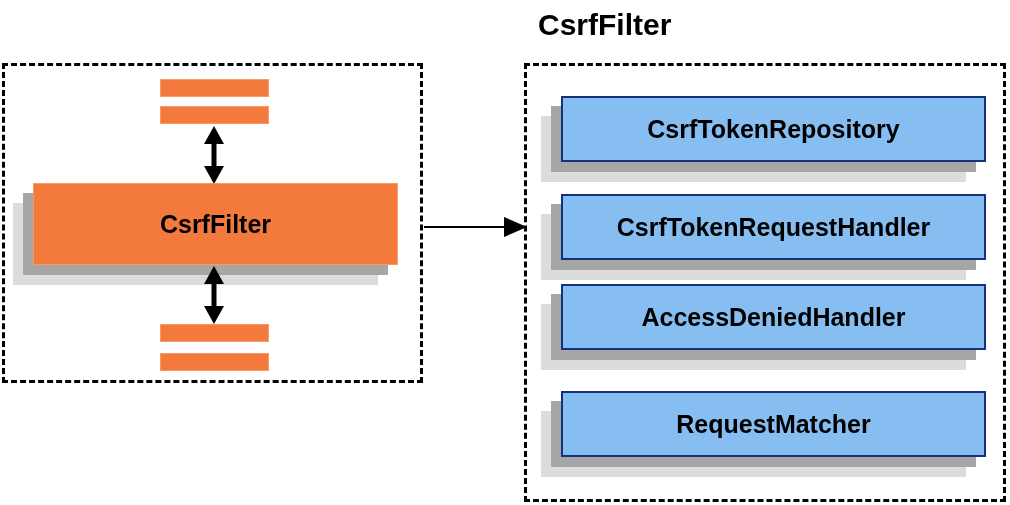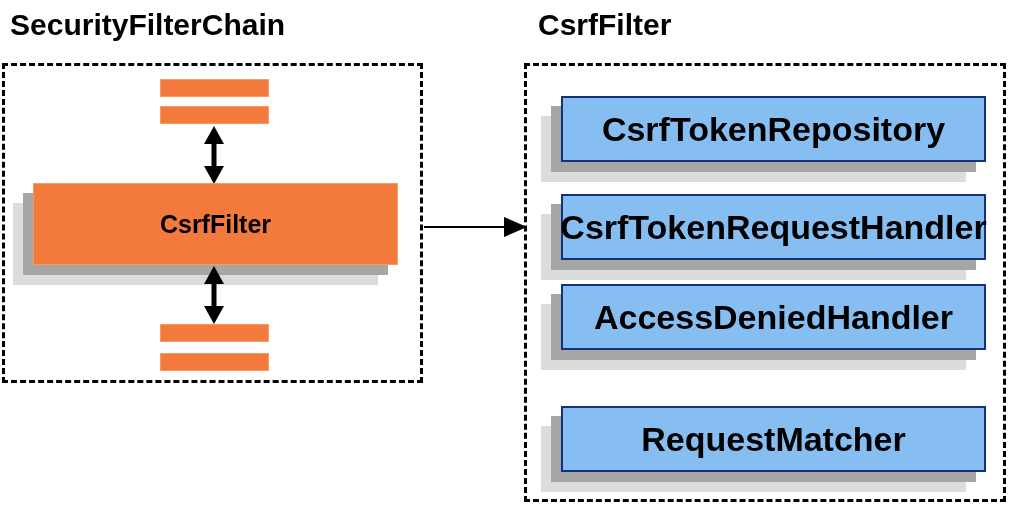--- a/index.html
+++ b/index.html
@@ -31,36 +31,35 @@
     background:#f4793c;border:1px solid #f79b66;
     display:flex;align-items:center;justify-content:center;
     font-size:25px;font-weight:bold;color:#000;
   }
   .orange-shadow-gray{left:23px;top:193px;width:365px;height:82px;}
   .orange-shadow-light{left:13px;top:203px;width:365px;height:82px;}
   .v-arrow{position:absolute;left:194px;width:40px;height:58px;}
   .v-arrow1{top:126px;} .v-arrow2{top:266px;}
   .h-arrow{position:absolute;left:423px;top:213px;width:104px;height:28px;}
   .component{position:absolute;left:561px;width:425px;height:66px;}
-  .comp1{top:96px;} .comp2{top:194px;border-radius:17px;} .comp3{top:284px;} .comp4{top:406px;}
+  .comp1{top:96px;} .comp2{top:194px;border-radius:17px;} .comp3{top:284px;} .comp4{top:391px;}
   .component .shadow-light{left:-20px;top:20px;width:425px;height:66px;}
   .component .shadow-gray{left:-10px;top:10px;width:425px;height:66px;}
   .blue-box{
     position:absolute;left:0;top:0;width:425px;height:66px;box-sizing:border-box;
     background:#87bef2;border:2px solid #15317e;
     display:flex;align-items:center;justify-content:center;
-    font-size:34px;font-weight:bold;color:#000;
+    font-size:25px;font-weight:bold;color:#000;
   }
 </style>
 </head>
 <body>
 
 <div class="canvas">
 
-  <div class="title title-left">SecurityFilterChain</div>
   <div class="title title-right">CsrfFilter</div>
 
   <div class="dashed-box left-dashed"></div>
 
   <div class="orange-bar bar1"></div>
   <div class="orange-bar bar2"></div>
 
   <svg class="v-arrow v-arrow1" viewBox="0 0 40 58">
     <line x1="20" y1="13" x2="20" y2="45" stroke="#000" stroke-width="5"></line>
     <polygon points="20,0 10,18 30,18" fill="#000"></polygon>

